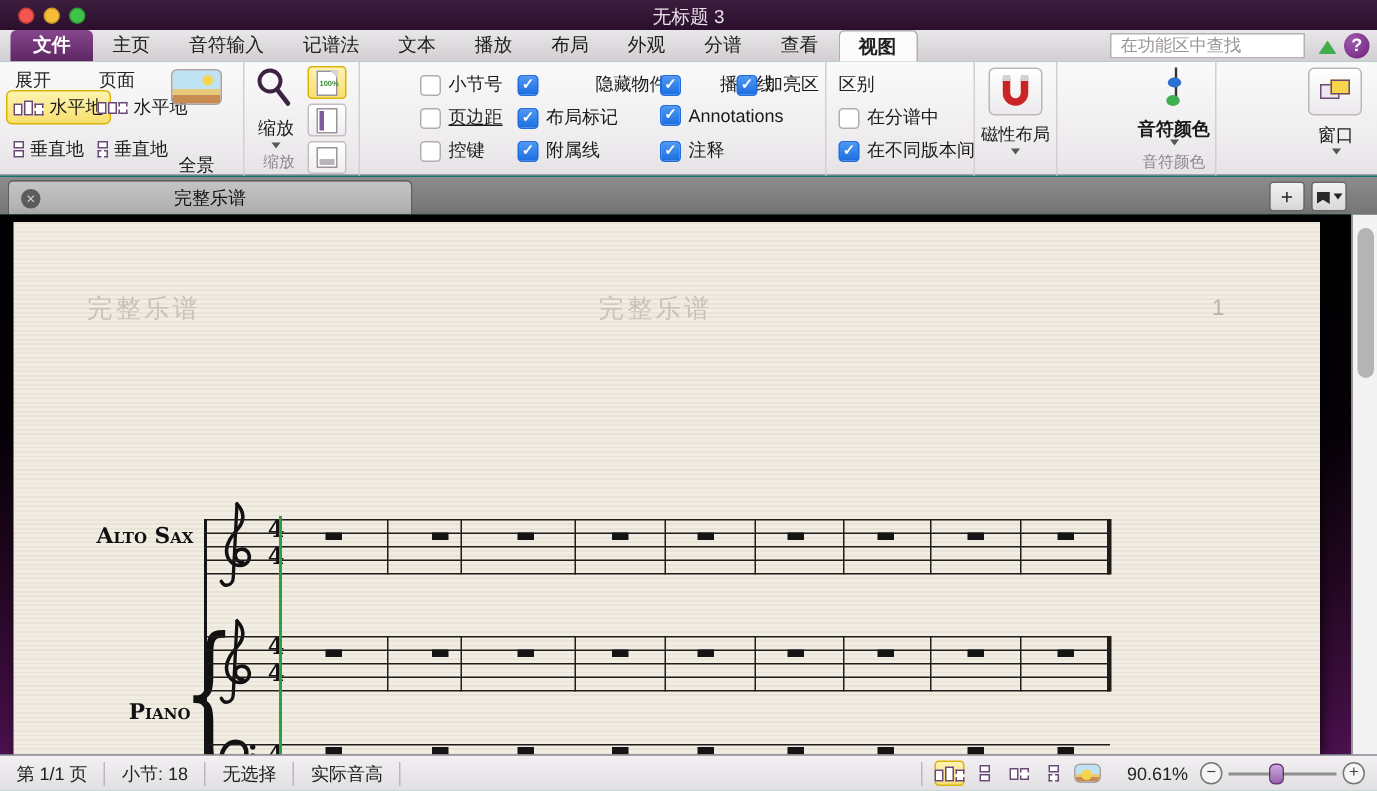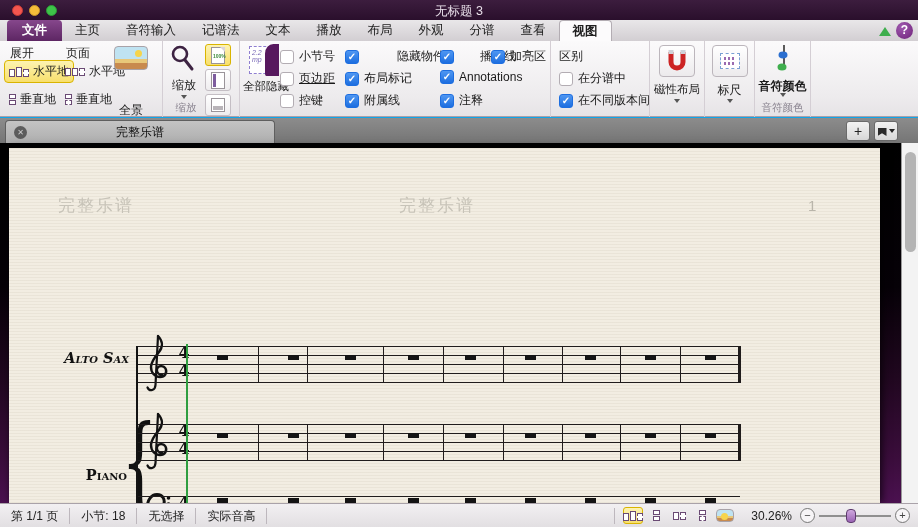--- a/index.html
+++ b/index.html
@@ -1,18 +1,18 @@
 <!DOCTYPE html>
 <html><head>
 <meta charset="utf-8">
 <style>
   * { margin:0; padding:0; box-sizing:border-box; }
   html,body { width:918px; height:527px; overflow:hidden; }
   body { font-family:"Liberation Sans", sans-serif; font-size:12px; color:#1a1a1a; }
-  #app { position:relative; width:918px; height:527px; background:#0ea5e9; }
+  #app { position:relative; width:918px; height:527px; background:#0f766e; }
 
   
   .titlebar { position:absolute; left:0; top:0; width:918px; height:20px;
     background:linear-gradient(180deg,#3c1d3e,#2a0f2c); }
   .tl-dot { position:absolute; top:5px; width:11px; height:11px; border-radius:50%; }
   .tl-red { left:12px; background:#f4564f; border:1px solid #c23b36; }
   .tl-yellow { left:29px; background:#f6bd3a; border:1px solid #c9962a; }
   .tl-green { left:46px; background:#3ec449; border:1px solid #2c9b37; }
   .win-title { position:absolute; left:0; right:0; top:3px; text-align:center;
     color:#e9e0ea; font-size:12.5px; }
@@ -183,20 +183,21 @@
     <div class="rtab">主页</div>
     <div class="rtab">音符输入</div>
     <div class="rtab">记谱法</div>
     <div class="rtab">文本</div>
     <div class="rtab">播放</div>
     <div class="rtab">布局</div>
     <div class="rtab">外观</div>
     <div class="rtab">分谱</div>
     <div class="rtab">查看</div>
     <div class="rtab selected">视图</div>
+    <input class="ribbon-search" placeholder="在功能区中查找" style="">
     <div class="collapse-tri"></div>
     <div class="help-btn">?</div>
   </div>
 
   <div class="ribbon">
 
     <div class="rgroup" style="left:0;width:163px;">
       <div class="rhead" style="left:10px;top:4px;">展开</div>
       <div class="rbtn hl" style="left:4px;top:19px;">
         <span class="pg-row">
@@ -259,28 +260,20 @@
       </div>
       <div class="mini-btn" style="left:42px;top:53px;">
         <span class="page-ic" style="height:14px;">
             <span class="bar"></span>
           </span>
       </div>
       <div class="rg-label" style="right:30px;">缩放</div>
     </div>
 
     <div class="rgroup" style="left:240px;width:311px;">
-      <div style="position:absolute;left:3px;top:3px;width:42px;text-align:center;">
-        <div class="hideall-ic" style="margin:0 auto;">
-          <span class="sheet"></span>
-            <span class="mark">2.2<br>mp</span>
-            <span class="curtain"></span>
-        </div>
-        <div style="font-size:11.5px;margin-top:3px;white-space:nowrap;">全部隐藏</div>
-      </div>
 
       <div class="cbrow" style="left:40px;top:7px;">
         <span class="cb"></span>
           <span>小节号</span>
         </div>
       <div class="cbrow" style="left:40px;top:29px;text-decoration:underline;">
         <span class="cb"></span>
           <span>页边距</span>
         </div>
       <div class="cbrow" style="left:40px;top:51px;">
@@ -339,64 +332,67 @@
           <rect x="4.5" y="2" width="5" height="4" fill="#cfd2d8"></rect>
           <rect x="16.5" y="2" width="5" height="4" fill="#cfd2d8"></rect>
         </svg>
       </div>
       <div class="centered-label" style="top:41px;font-size:11.5px;">磁性布局</div>
       <div class="arrow-holder" style="top:58px;">
           <span class="drop-arrow"></span>
         </div>
     </div>
 
-    <div class="rgroup" style="left:705px;width:50px;">
-      <div class="icon-btn" style="left:7px;top:4px;">
-        <span class="ruler-ic"></span>
-      </div>
-      <div class="centered-label" style="top:41px;">标尺</div>
-      <div class="arrow-holder" style="top:58px;">
-          <span class="drop-arrow"></span>
-        </div>
-    </div>
 
     <div class="rgroup" style="left:755px;width:56px;">
       <div style="position:absolute;left:0;right:0;top:2px;display:flex;justify-content:center;">
         <svg width="14" height="32" viewBox="0 0 14 32">
           <line x1="8" y1="2" x2="8" y2="22" stroke="#333" stroke-width="1.6"></line>
           <ellipse cx="7" cy="12" rx="4.5" ry="3.4" fill="#2b6fd0"></ellipse>
           <ellipse cx="6" cy="24" rx="4.5" ry="3.6" fill="#3fae4e"></ellipse>
         </svg>
       </div>
       <div class="centered-label bold" style="top:37px;">音符颜色</div>
       <div class="arrow-holder" style="top:52px;">
           <span class="drop-arrow"></span>
         </div>
       <div class="rg-label">音符颜色</div>
     </div>
 
 
+    <div class="rgroup" style="left:863px;width:55px;border-right:none;">
+      <div class="icon-btn" style="left:9px;top:4px;">
+        <span class="windows-ic">
+            <span class="w1"></span>
+            <span class="w2"></span>
+          </span>
+      </div>
+      <div class="centered-label" style="top:41px;">窗口</div>
+      <div class="arrow-holder" style="top:58px;">
+          <span class="drop-arrow"></span>
+        </div>
+    </div>
   </div>
 
   <div class="doctabs">
     <div class="doctab">
       <span class="close">✕</span>
       <span class="lbl">完整乐谱</span>
     </div>
     <div class="doctab-btn dt-plus">+</div>
     <div class="doctab-btn dt-menu"><span class="flag"></span><span class="tri"></span></div>
   </div>
 
   <div class="score">
     <div class="score-page">
       <div class="watermark" style="left:49px;top:46px;">完整乐谱</div>
       <div class="watermark" style="left:390px;top:46px;">完整乐谱</div>
       <div class="pagenum" style="left:799px;top:49px;">1</div>
 
-      <div class="inst-label" style="left:40px;top:201px;width:80px;font-style:italic;">Alto Sax</div>
+      <div class="inst-label" style="left:40px;top:201px;width:80px;">Alto Sax</div>
       <div class="inst-label" style="left:46px;top:318px;width:72px;">Piano</div>
       <div class="brace" style="left:113px;top:272px;">{</div>
 
       <svg class="clef" style="left:135px;top:186px;" width="26" height="62" viewBox="0 0 26 62">
         <path d="M14 2 C19 7 19 13 15 18 C10 24 7 28 7 33 C7 39 11 43 16 43 C21 43 23.5 38.5 21.5 34.5 C19.5 31 14 31.5 13 35 C12.2 38.5 15 41 18 41" fill="none" stroke="#111" stroke-width="2.4" stroke-linecap="round"></path>
         <path d="M14 2 L11.5 51 C11.2 56.5 5.5 58 3.5 53.5" fill="none" stroke="#111" stroke-width="2.2" stroke-linecap="round"></path>
       </svg>
       <svg class="clef" style="left:135px;top:264px;" width="26" height="62" viewBox="0 0 26 62">
         <path d="M14 2 C19 7 19 13 15 18 C10 24 7 28 7 33 C7 39 11 43 16 43 C21 43 23.5 38.5 21.5 34.5 C19.5 31 14 31.5 13 35 C12.2 38.5 15 41 18 41" fill="none" stroke="#111" stroke-width="2.4" stroke-linecap="round"></path>
         <path d="M14 2 L11.5 51 C11.2 56.5 5.5 58 3.5 53.5" fill="none" stroke="#111" stroke-width="2.2" stroke-linecap="round"></path>
@@ -512,20 +508,20 @@
       <span class="sb-ic">
         <span class="pg-stack">
             <span class="pg-sm"></span>
             <span class="pg-sm" style="border-style:dashed;"></span>
           </span>
         </span>
       <span class="sb-ic">
         <span class="panorama-ic" style="width:18px;height:13px;"></span>
         </span>
     </div>
-    <div class="zoom-pct">30.26%</div>
+    <div class="zoom-pct">90.61%</div>
     <div class="circle-btn">−</div>
     <div class="zoom-track">
       <div class="zoom-thumb"></div>
     </div>
     <div class="circle-btn" style="margin-right:8px;">+</div>
   </div>
 </div>
 
 </body></html>

